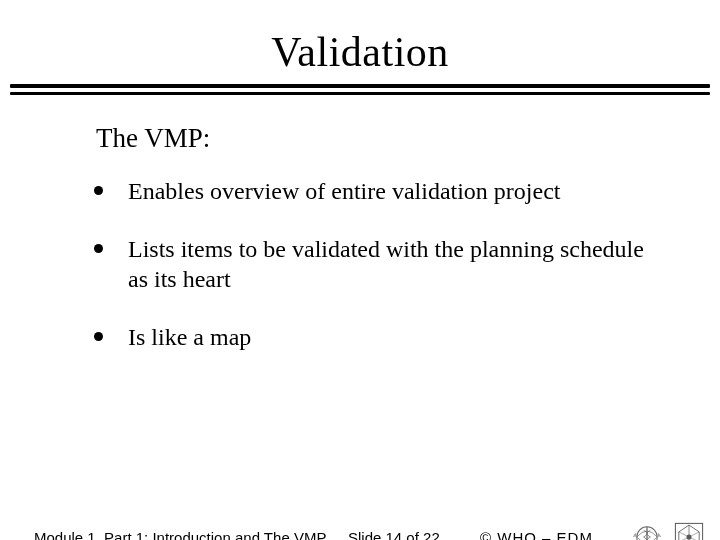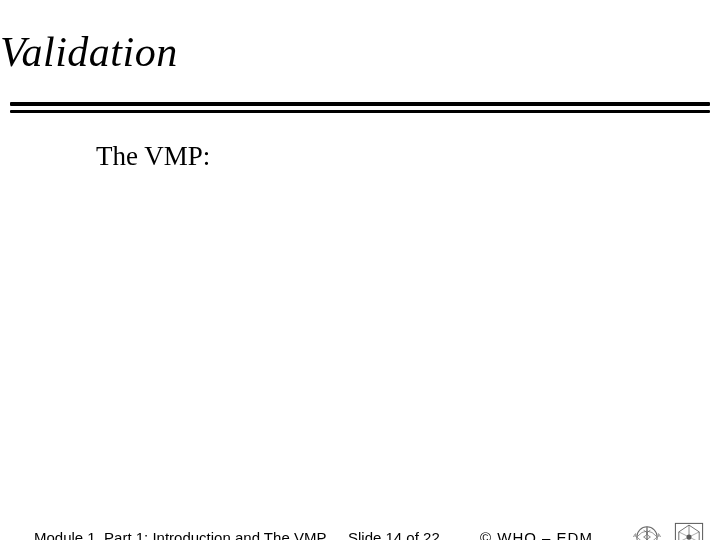--- a/index.html
+++ b/index.html
@@ -13,25 +13,25 @@
     overflow: hidden;
     position: relative;
   }
   .slide {
     width: 720px;
     height: 540px;
     position: relative;
     box-sizing: border-box;
   }
   .title {
-    font-style: italic;
+    text-align: center;
     font-size: 42px;
     font-weight: 400;
     margin-top: 28px;
-    margin-bottom: 26px;
+    margin-bottom: 8px;
     letter-spacing: 0.5px;
   }
   .rule-wrap {
     padding: 0 10px;
   }
   .rule {
     height: 4px;
     background: #000;
     border-radius: 1px;
   }
@@ -117,20 +117,25 @@
   <div class="title">Validation</div>
 
   <div class="rule-wrap">
     <div class="rule top"></div>
     <div class="rule-gap"></div>
     <div class="rule bottom"></div>
   </div>
 
   <div class="body">
     <div class="subtitle">The VMP:</div>
+    <ul class="bullets">
+      <li>Enables overview of entire validation project</li>
+      <li>Lists items to be validated with the planning schedule as its heart</li>
+      <li>Is like a map</li>
+    </ul>
   </div>
 
   <div class="footer">
     <div class="footer-left">Module 1, Part 1: Introduction and The VMP</div>
     <div class="footer-center">Slide 14 of 22</div>
     <div class="footer-right">© WHO – EDM</div>
   </div>
 
   <div class="logo-group">
     <svg class="logo" viewBox="0 0 40 40">

